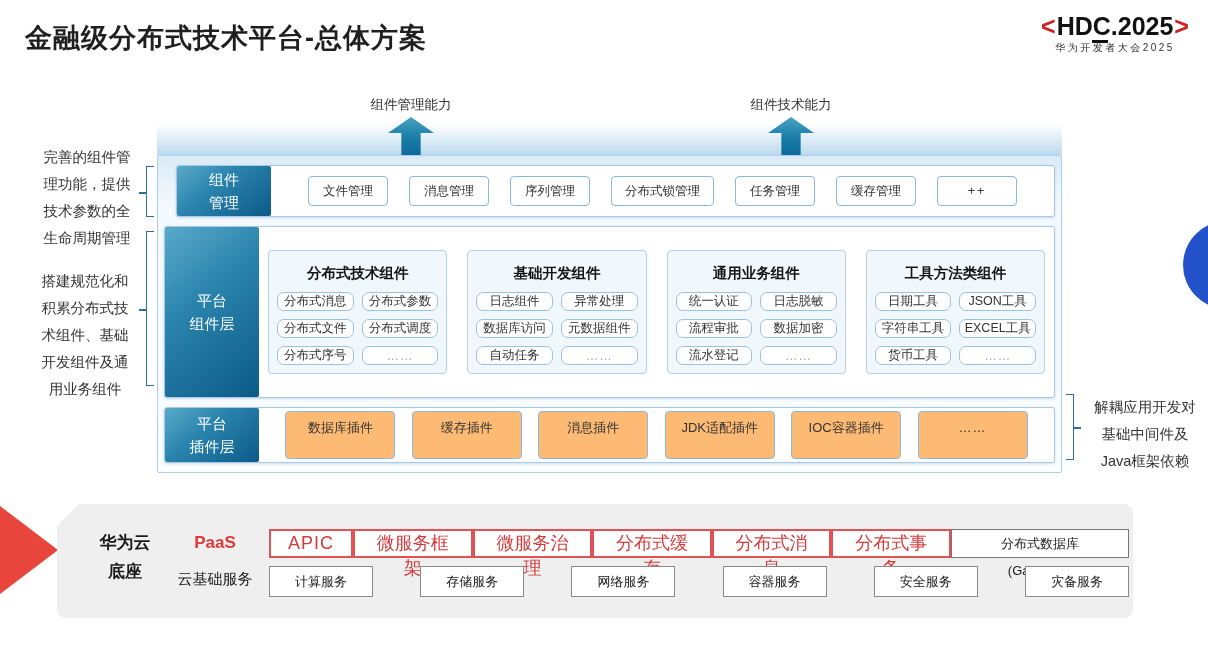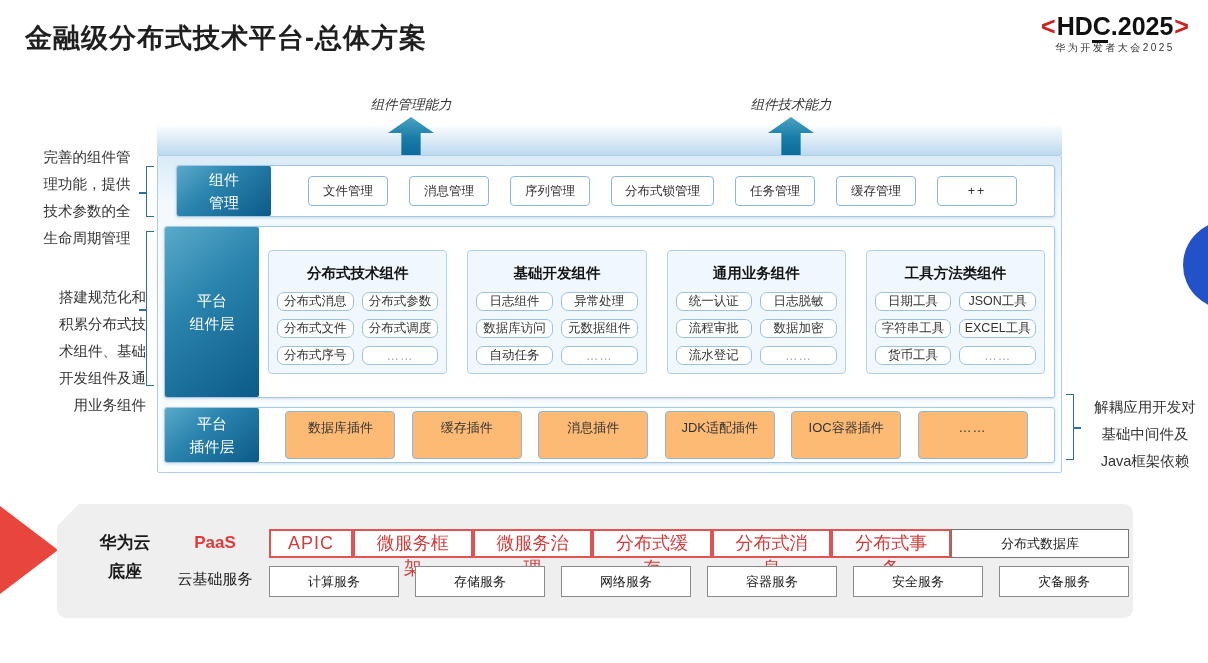--- a/index.html
+++ b/index.html
@@ -18,29 +18,29 @@
   .logo-text { position:relative; padding:0 1px; }
   .logo-text::after { content:""; position:absolute; left:36px; bottom:-2px; width:16px; height:3px; background:#111; }
   .logo-sub { margin-top:0; font-size:10px; letter-spacing:2.5px; color:#333; white-space:nowrap; }
 
   
   .glow { position:absolute; left:157px; top:124px; width:905px; height:31px;
           background:linear-gradient(180deg, rgba(210,230,244,0) 0%, rgba(176,210,235,.85) 100%); }
   .cap { position:absolute; width:160px; text-align:center; }
   .cap-left { left:331px; top:96px; }
   .cap-right { left:711px; top:96px; }
-  .cap-label { font-size:13.5px; color:#333;font-style:italic; }
+  .cap-label { font-size:13.5px; color:#333; }
   .arrow-up { width:46px; height:38px; margin:3px auto 0;
     background:linear-gradient(180deg,#4aa3c2 0%,#197ca8 55%,#0e6b99 100%);
     clip-path:polygon(50% 0,100% 42%,71% 42%,71% 100%,29% 100%,29% 42%,0 42%); }
 
   
   .note { position:absolute; font-size:14.5px; color:#333; line-height:27px; text-align:center; }
   .note-lt { left:30px; top:144px; width:114px; }
-  .note-lb { left:24px; top:284px; width:122px;text-align:right; }
+  .note-lb { left:24px; top:268px; width:122px; }
   .note-r  { left:1086px; top:394px; width:118px; }
 
   
   .bracket { position:absolute; width:8px; }
   .bracket-l { border:1.5px solid #2f6f9b; border-right:none; }
   .bracket-l::before { content:""; position:absolute; top:50%; left:-8px; width:7px; height:2px; background:#2f6f9b; }
   .b1 { left:146px; top:166px; height:51px; }
   .b2 { left:146px; top:231px; height:155px; }
   .bracket-r { border:1.5px solid #2f6f9b; border-left:none; }
   .bracket-r::before { content:""; position:absolute; top:50%; right:-8px; width:7px; height:2px; background:#2f6f9b; }
@@ -90,21 +90,21 @@
   .f-cloud-label { top:66px; font-size:15px; color:#1a1a1a; }
   .paas-items { position:absolute; left:212px; top:25px; width:860px; display:flex;
                 justify-content:space-between; align-items:center; }
   .fred { height:29px; line-height:25px; border:2px solid #e15353; background:#fff; color:#d43c3c;
           font-size:18px; text-align:center; padding:0 14px; }
   .fred.apic { letter-spacing:1px; padding:0 17px; }
   .fdb { height:29px; line-height:27px; border:1.5px solid #767676; background:#fff; color:#1a1a1a;
          font-size:13px; text-align:center; padding:0 17px; }
   .cloud-items { position:absolute; left:212px; top:62px; width:860px; display:flex;
                  justify-content:space-between; }
-  .fgray { width:130px; height:31px; line-height:29px; border:1px solid #8a8a8a; background:#fff;
+  .fgray { width:104px; height:31px; line-height:29px; border:1px solid #8a8a8a; background:#fff;
            color:#1a1a1a; font-size:13px; text-align:center; }
 
   .blue-circle { position:absolute; left:1183px; top:221px; width:88px; height:88px; border-radius:50%;
                  background:#2351c9; }
 </style>
 </head>
 <body>
 
 <div class="stage">
 

